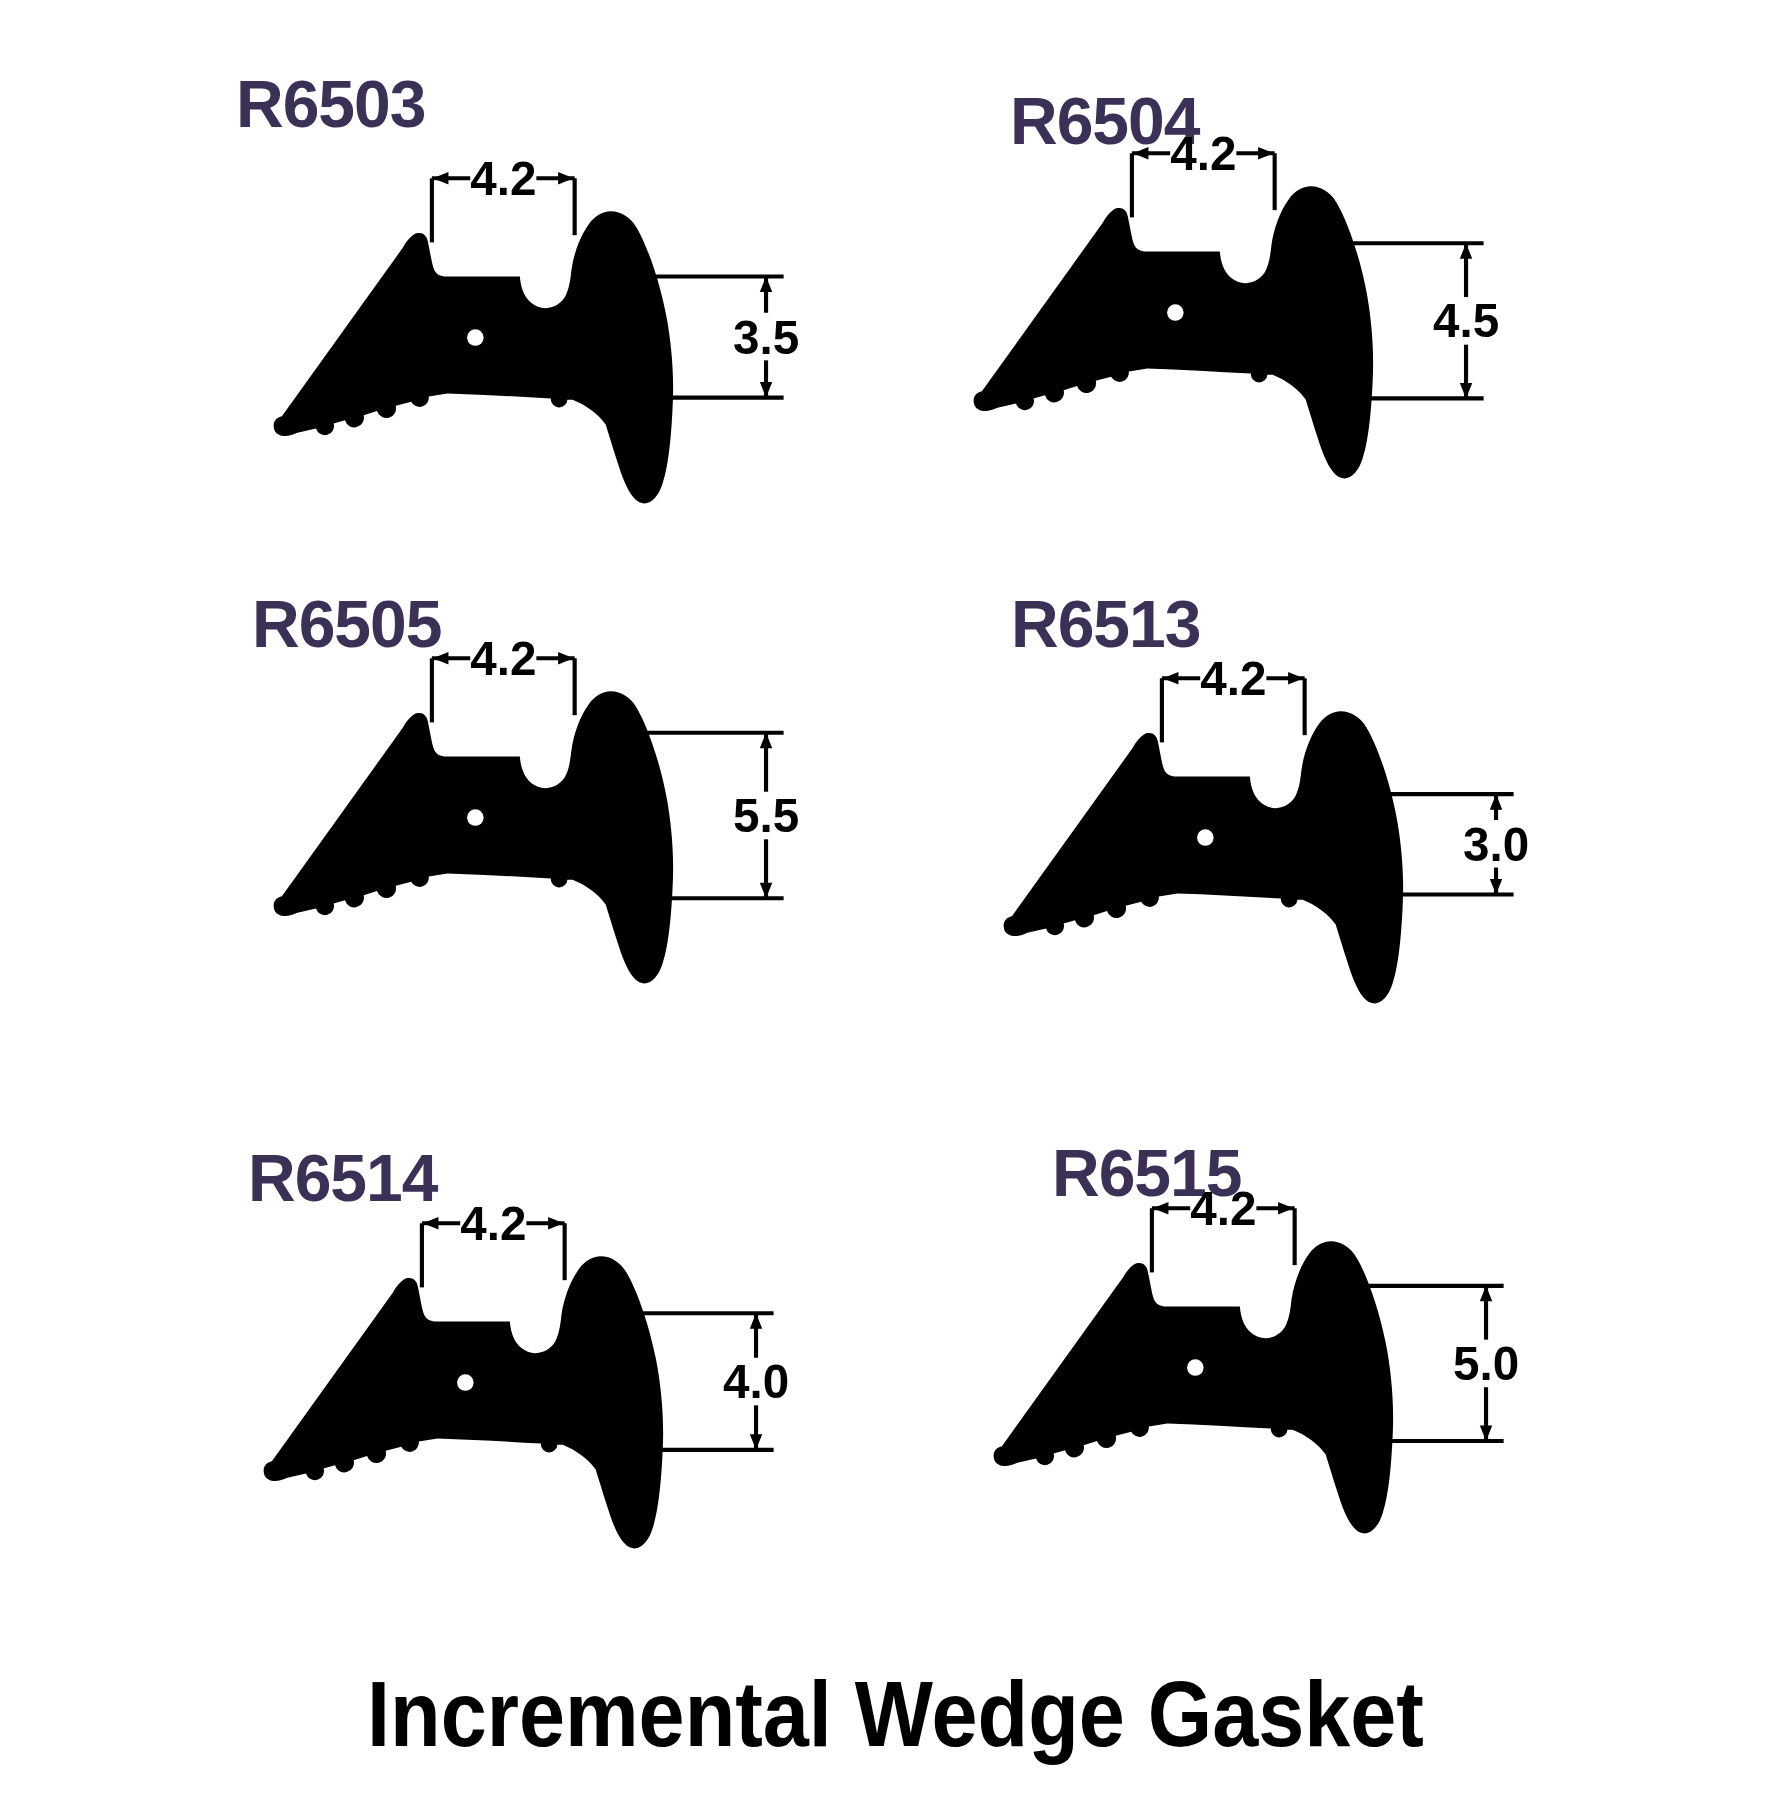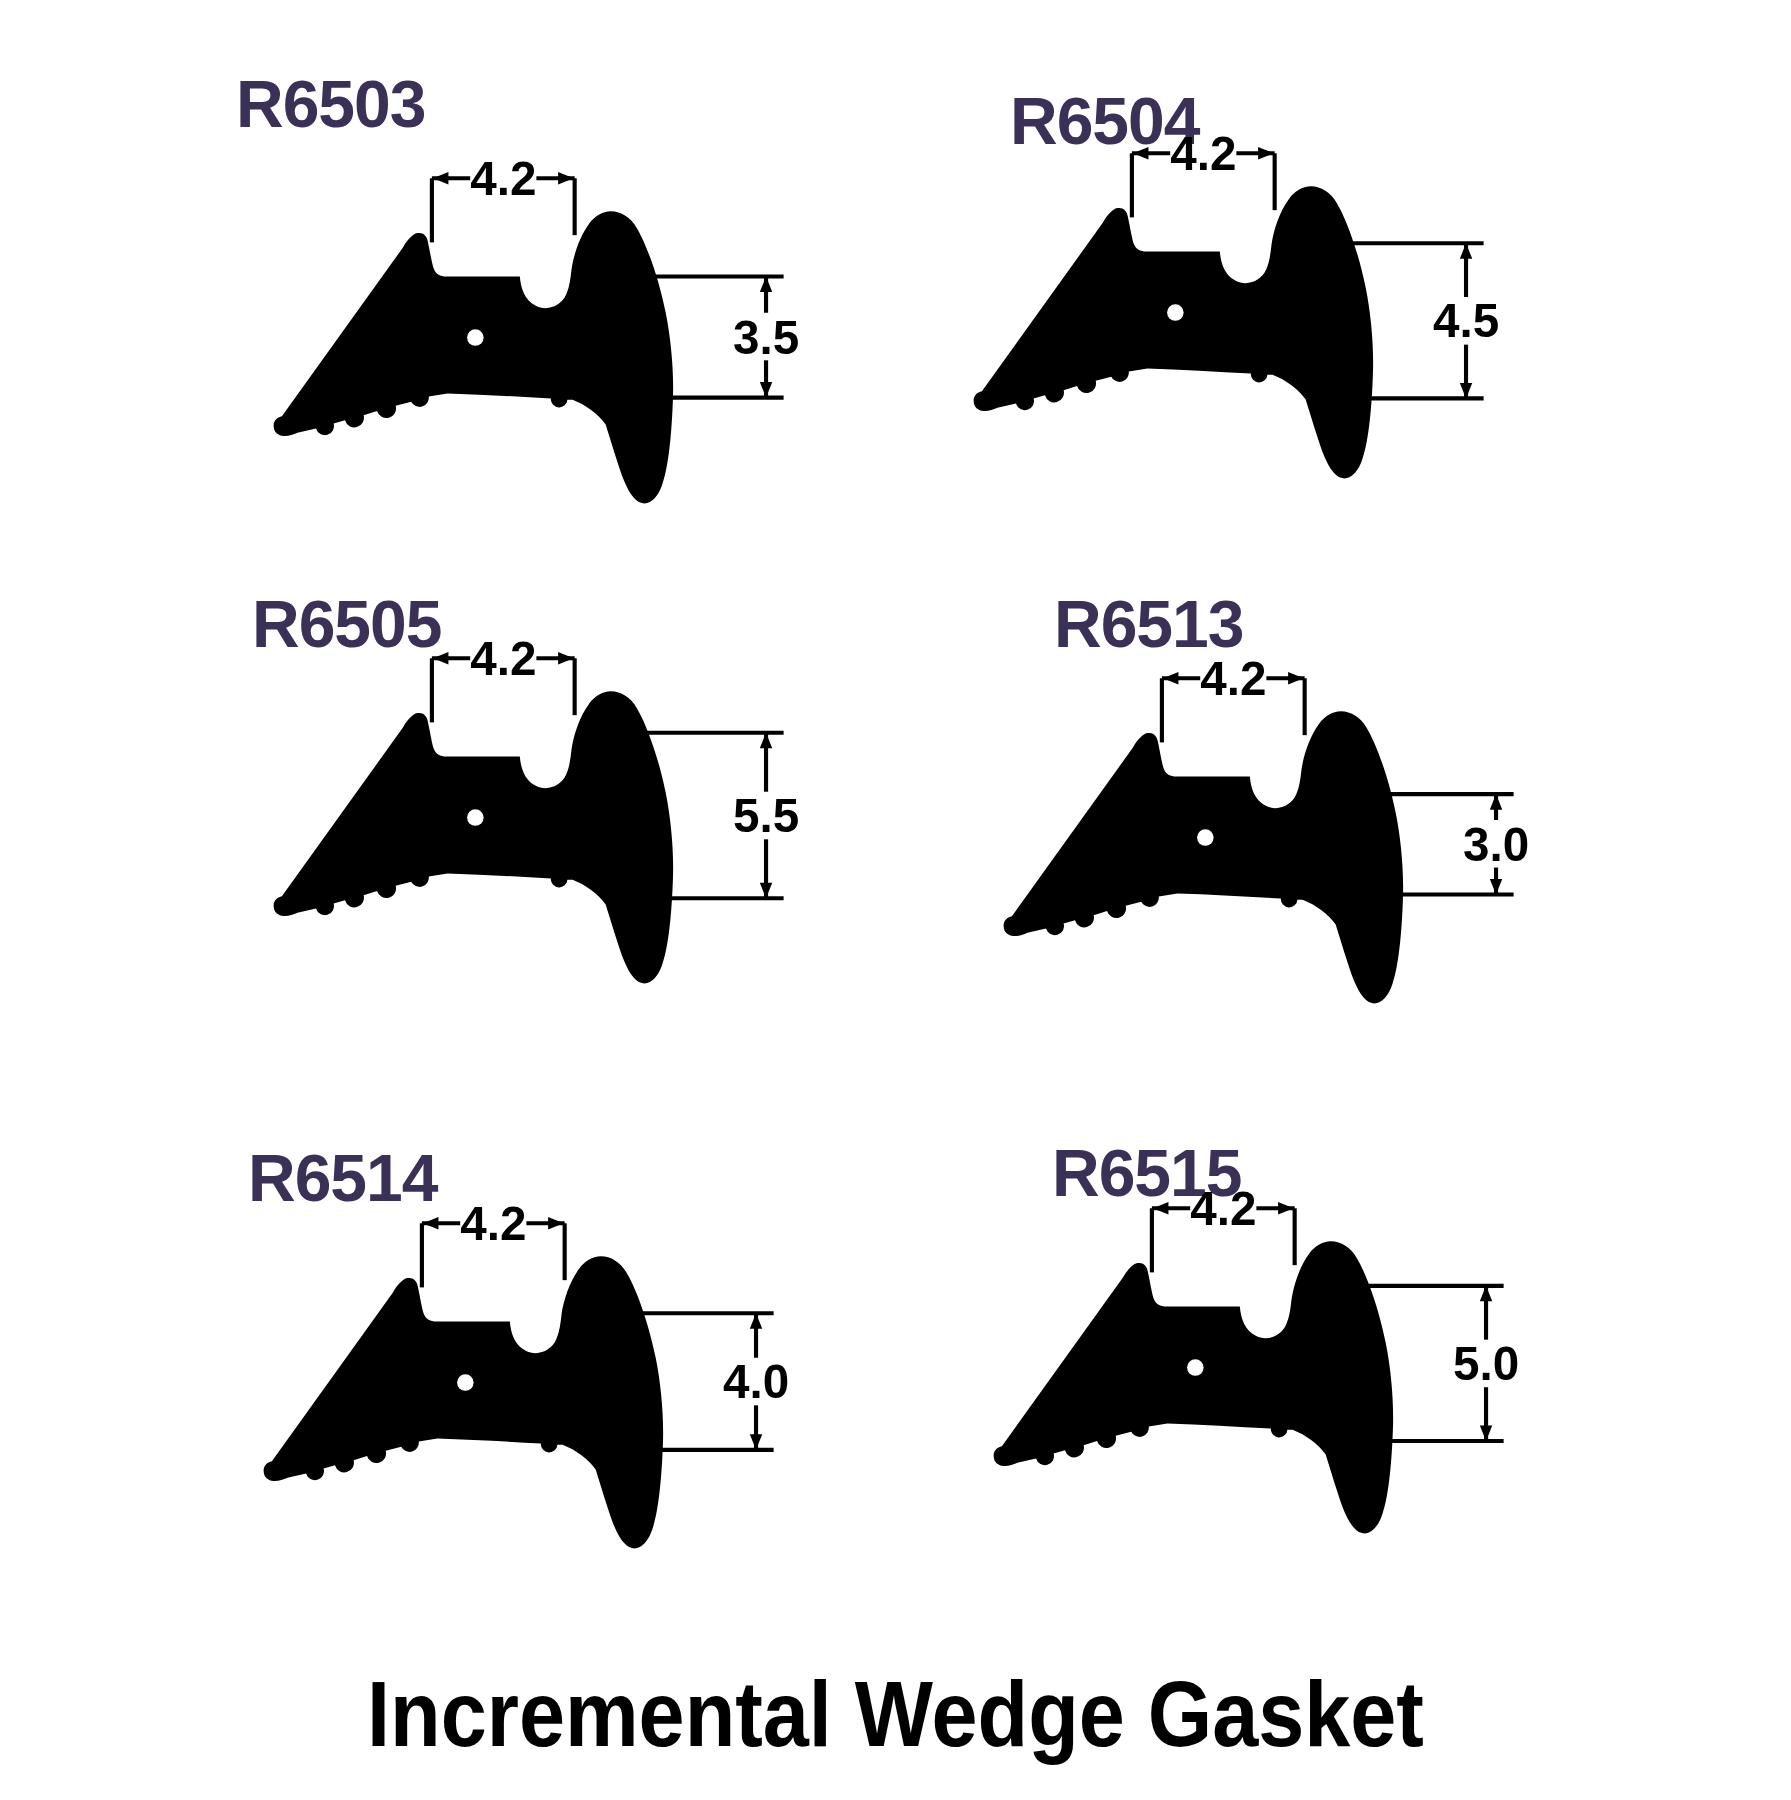--- a/index.html
+++ b/index.html
@@ -152,21 +152,21 @@
       <polygon points="523,135 517,150 529,150" fill="#000000"></polygon>
       <polygon points="523,295 517,280 529,280" fill="#000000"></polygon>
       <rect x="497" y="192" width="52" height="46" fill="#ffffff"></rect>
       <text class="dimtxt" x="269" y="79">4.2</text>
       <text class="dimtxt" x="523" y="231">5.5</text>
     </svg>
   </div>
 
   
   <div class="gasket-cell">
-    <div class="gasket-code" style="left:1054px;top:568px">R6513</div>
+    <div class="gasket-code" style="left:1011px;top:568px">R6513</div>
     <svg class="profile-svg" style="left:955px;top:595px" width="600" height="445" viewBox="0 0 580 430">
       <use href="#gasket-body"></use>
       <g class="dimline">
         <line x1="408" y1="175" x2="540" y2="175"></line>
         <line x1="430" y1="272" x2="540" y2="272"></line>
         <line x1="523" y1="175" x2="523" y2="272"></line>
       </g>
       <polygon points="523,175 517,190 529,190" fill="#000000"></polygon>
       <polygon points="523,272 517,257 529,257" fill="#000000"></polygon>
       <rect x="497" y="200" width="52" height="46" fill="#ffffff"></rect>

